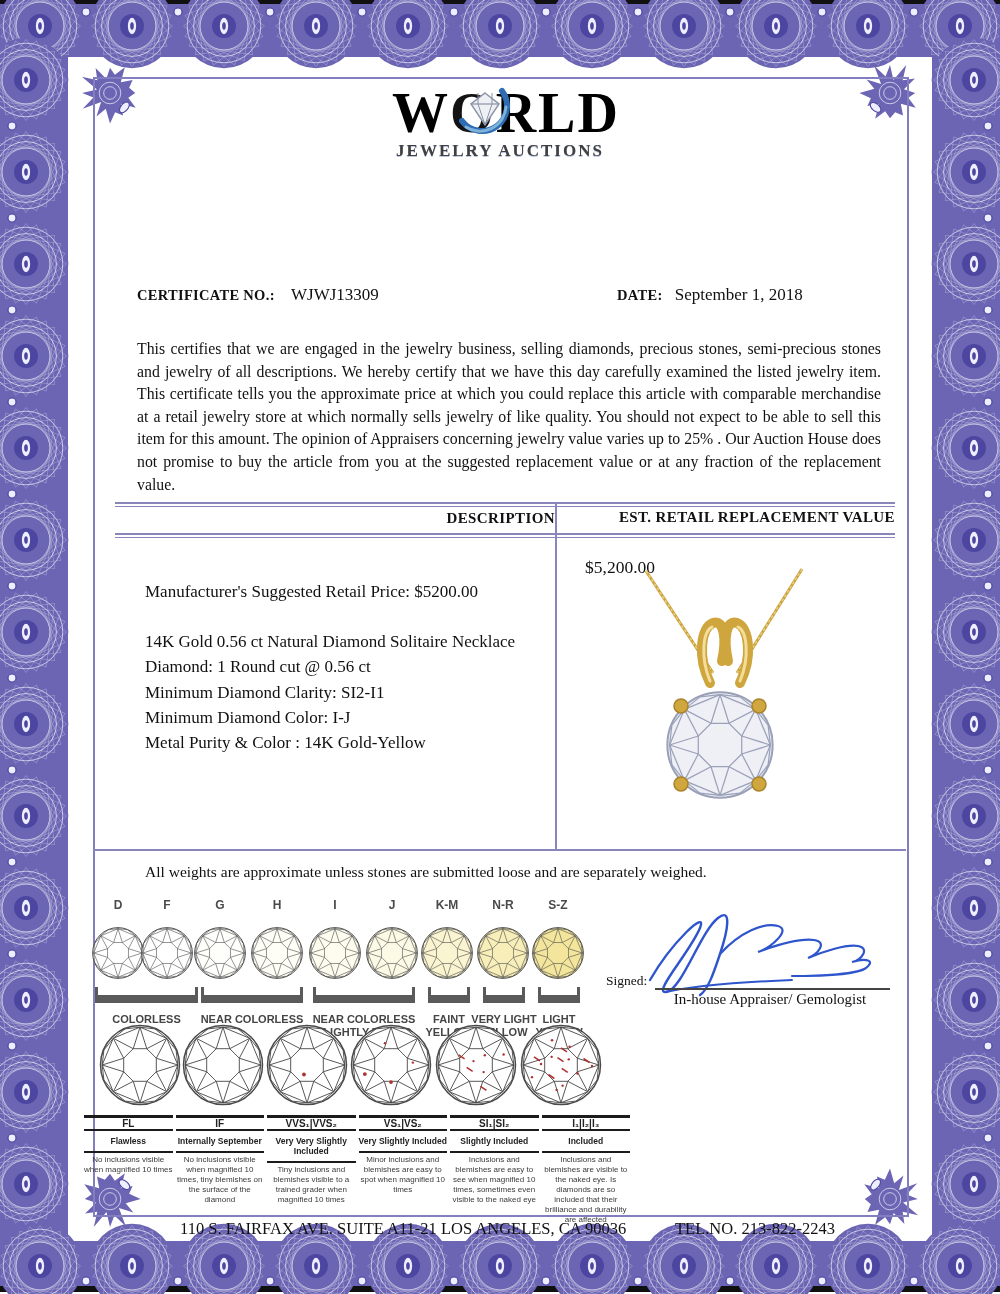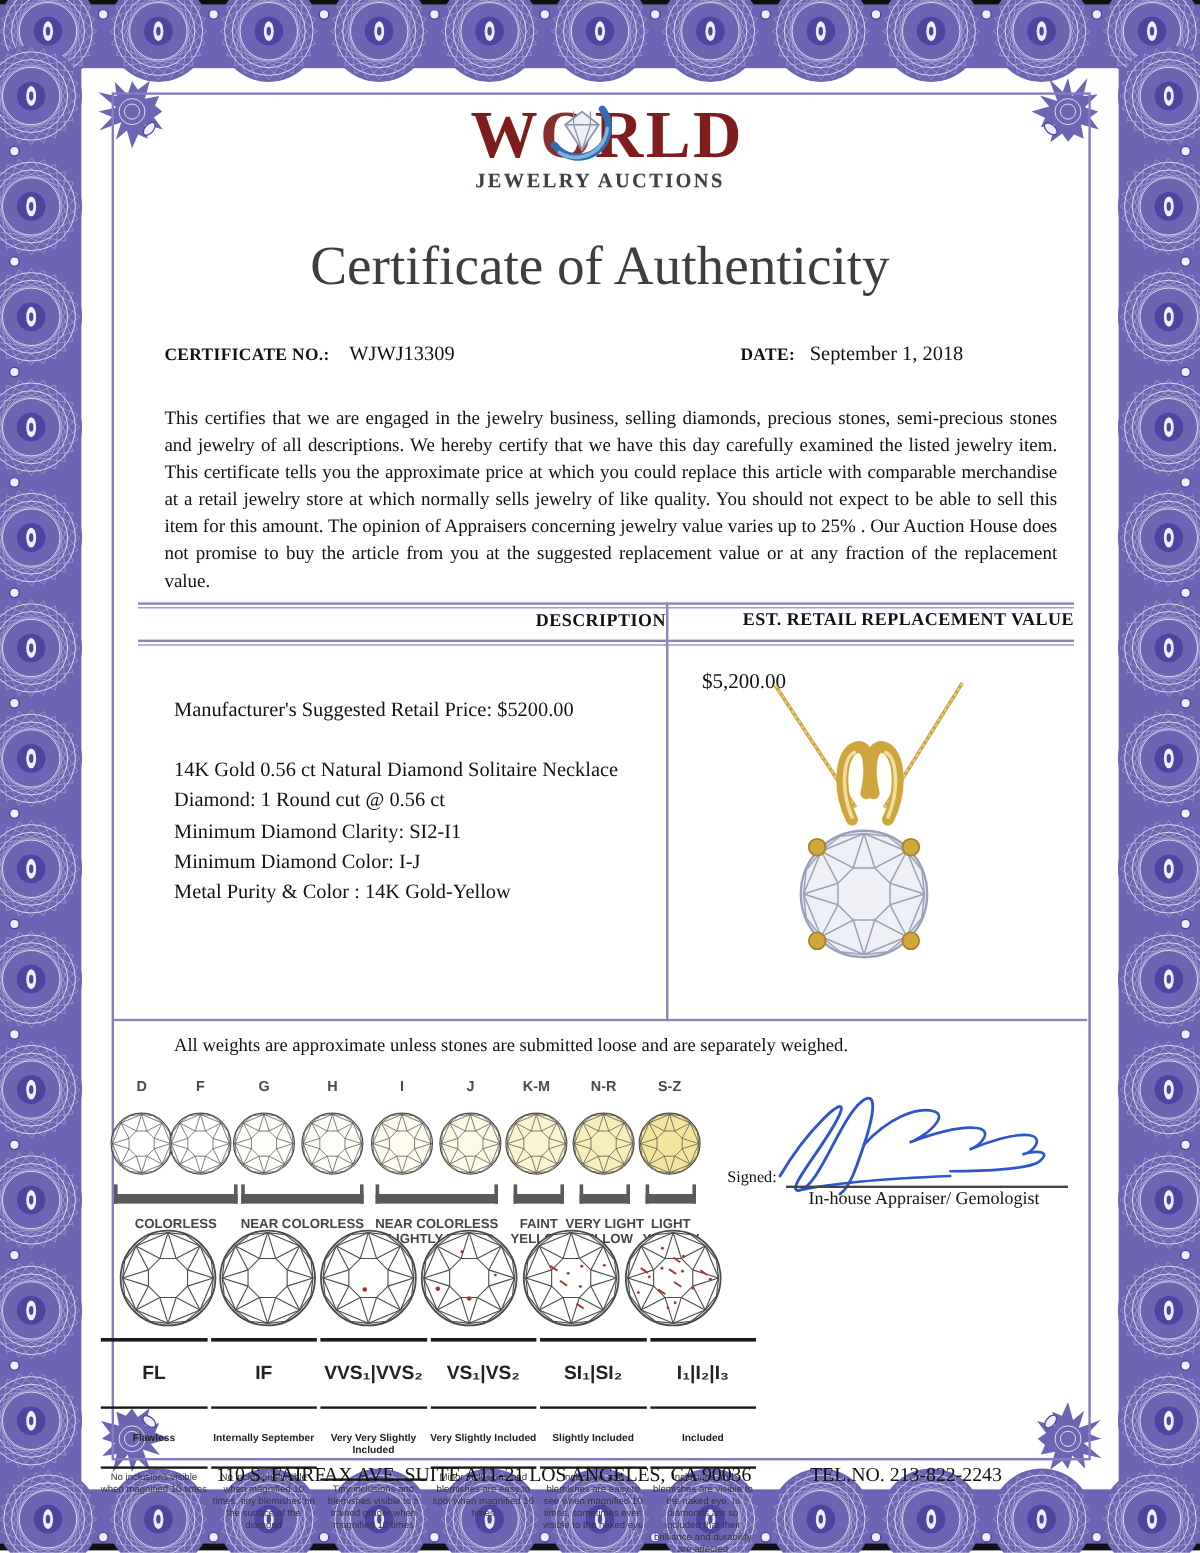--- a/index.html
+++ b/index.html
@@ -6,21 +6,21 @@
   body{width:1000px;height:1294px;position:relative;background:#fff;
        font-family:"Liberation Serif",serif;color:#111;overflow:hidden;}
   .abs{position:absolute;}
   svg.border-svg{position:absolute;left:0;top:0;z-index:0;}
   .page{position:absolute;left:70px;top:57px;width:860px;height:1187px;z-index:2;}
   .frame{position:absolute;left:23px;top:20px;width:812px;height:1136px;
          border:2px solid #837ec0;}
   
   .logo{left:0;right:0;top:28px;text-align:center;}
   .logo-word{display:inline-block;position:relative;font-size:56px;font-weight:bold;
-             color:#7f1d1d;letter-spacing:2px;line-height:1;margin-left:12px;}
+             color:#000000;letter-spacing:2px;line-height:1;margin-left:12px;}
   .logo-oicon{position:absolute;left:64px;top:-4px;}
   .logo-sub{font-size:17px;font-weight:bold;color:#404040;letter-spacing:2px;
             margin-top:0px;text-shadow:0 1px 0 #b9c6e2;}
   
   .title{left:0;right:0;top:138px;text-align:center;font-size:46px;color:#3e3e3e;}
   
   .certrow{left:67px;top:228px;width:744px;font-size:17px;}
   .lbl{font-weight:bold;font-size:14.5px;letter-spacing:.3px;}
   
   .para{left:67px;top:281px;width:744px;font-size:15.8px;line-height:22.6px;
@@ -36,23 +36,23 @@
   .weights{left:75px;top:806px;font-size:15.5px;}
   
   .signedlbl{left:536px;top:916px;font-size:13.5px;}
   .sigline{left:585px;top:931px;width:235px;height:1.5px;background:#444;}
   .sigtitle{left:560px;top:934px;width:280px;text-align:center;font-size:15px;}
   
   .clarity-grid{left:14px;top:1058px;width:546px;display:grid;
     grid-template-columns:repeat(6,1fr);gap:0 3px;
     font-family:"Liberation Sans",sans-serif;text-align:center;}
   .cl-grade{border-top:3px solid #1b1b1b;border-bottom:2.5px solid #1b1b1b;
-    font-weight:bold;font-size:16px;padding:18px 0;color:#222;}
+    font-weight:bold;font-size:10px;padding:0 0;color:#222;}
   .cl-name{border-bottom:2.5px solid #1b1b1b;font-weight:bold;font-size:8.5px;
-    padding:19px 0;color:#222;}
+    padding:5px 0;color:#222;}
   .cl-desc{font-size:8px;line-height:10px;padding-top:2px;color:#3a3a3a;}
   
   .footer-addr{left:110px;top:1162px;font-size:16.5px;}
   .footer-tel{left:605px;top:1162px;font-size:16.5px;}
   text.gradelbl{font:600 12px "Liberation Sans",sans-serif;fill:#4a4a4a;text-anchor:middle;}
   text.grouplbl{font:600 11px "Liberation Sans",sans-serif;fill:#454545;text-anchor:middle;}
 </style>
 </head>
 <body>
 
@@ -263,21 +263,20 @@
         <path d="M6,40 A24,24 0 1 0 46,10" fill="none" stroke="#2e6db4" stroke-width="6" stroke-linecap="round"></path>
         <path d="M10,46 A26,26 0 0 0 50,26" fill="none" stroke="#7fb2d9" stroke-width="3" stroke-linecap="round"></path>
         <polygon points="29,12 43,23 29,44 15,23" fill="#eef0f4" stroke="#8b93a8" stroke-width="1.5"></polygon>
         <polyline points="15,23 43,23" fill="none" stroke="#8b93a8" stroke-width="1.2"></polyline>
         <polyline points="22,12 22,23 29,44 36,23 36,12" fill="none" stroke="#8b93a8" stroke-width="1"></polyline>
       </svg>
     </div>
     <div class="logo-sub">JEWELRY AUCTIONS</div>
   </div>
 
-  <div class="abs title">Certificate of Authenticity</div>
 
   <div class="abs certrow">
     <span class="lbl">CERTIFICATE NO.:</span>
     <span style="margin-left:12px">WJWJ13309</span>
     <span style="position:absolute;left:480px">
       <span class="lbl">DATE:</span>
       <span style="margin-left:8px">September 1, 2018</span>
     </span>
   </div>
 

